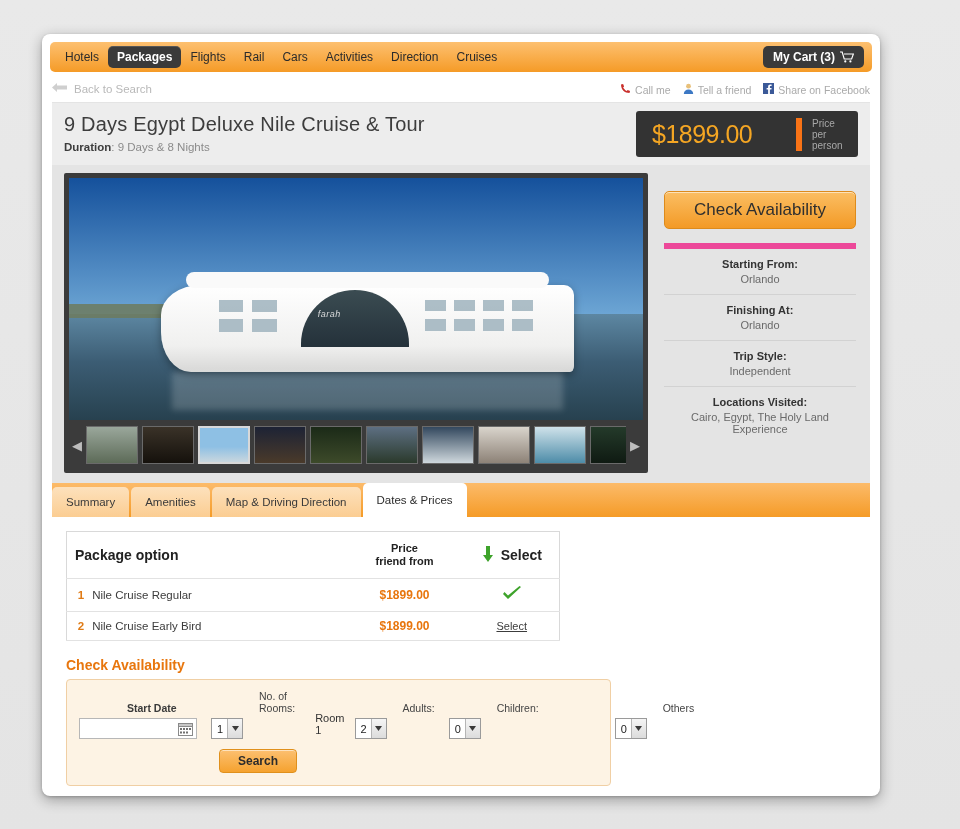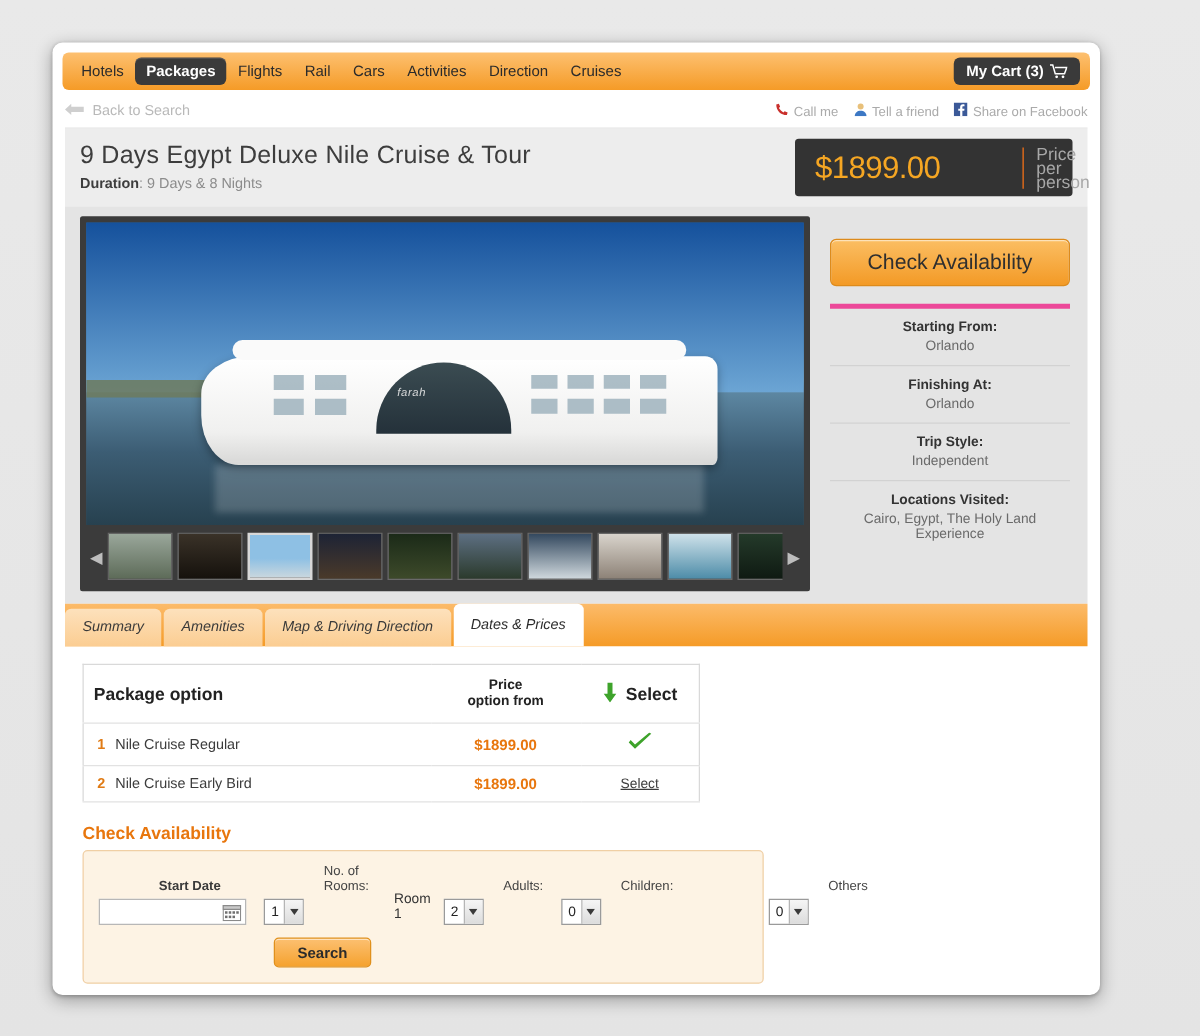--- a/index.html
+++ b/index.html
@@ -104,22 +104,22 @@
     width: 222px; height: 46px;
     background: #333333;
     border-radius: 3px;
     display: flex; align-items: center;
   }
   .price {
     color: #f5a623; font-size: 25px; padding-left: 16px; flex: 1;
     font-weight: normal; letter-spacing: -0.5px;
   }
   .price-note {
-    border-left: 1px solid #f97316; color: #a8a8a8; font-size: 14px;
-    line-height: 11px; padding: 0 10px; width: 40px;
+    border-left: 6px solid #f97316; color: #a8a8a8; font-size: 10px;
+    line-height: 11px; padding: 0 10px; width: 62px;
   }
 
   
   .content {
     background: #e4e4e4;
     margin: 0 10px;
     padding: 8px 12px 10px 12px;
     display: flex;
     gap: 12px;
     height: 318px;
@@ -195,40 +195,39 @@
     background: linear-gradient(#fbbe63, #f39a26);
     border: 1px solid #dd8b1c;
     border-radius: 5px;
     color: #2f2f2f; font-size: 17px;
     display:flex; align-items:center; justify-content:center;
     cursor: pointer; margin: 12px 0 14px 0;
     box-shadow: inset 0 1px 0 rgba(255,255,255,.55);
   }
   .facts { width: 100%; }
   .fact { text-align: center; padding: 9px 2px; border-top: 1px solid #d2d2d2; }
-  .fact:first-child { border-top: 4px solid #ec4899; }
+  .fact:first-child { border-top: 6px solid #ec4899; }
   .fact .k { font-size: 11px; font-weight: bold; color: #333; }
   .fact .v { font-size: 11px; color: #6a6a6a; margin-top: 3px; }
 
   
   .tabstrip {
     margin: 0 10px; height: 34px;
     background: linear-gradient(#fcbb6a, #f59b27);
     display: flex; align-items: flex-end;
     position: relative;
   }
   .tab {
     height: 30px; margin-right: 2px;
     padding: 0 14px;
     display: flex; align-items: center;
     font-size: 11.5px; color: #3a3a3a;
     background: linear-gradient(#fde1bc, #fbcd92);
     border-radius: 5px 5px 0 0;
     cursor: pointer;
-    font-style: italic;
   }
   .tab.active {
     background: #ffffff; color: #2c2c2c; height: 34px;
   }
 
   
   .lower { background:#fff; margin: 0 10px; padding: 14px 14px 0 14px; }
   .pkgtable {
     width: 494px;
     border: 1px solid #d9d9d9;
@@ -443,21 +442,21 @@
     <div class="tab active">Dates &amp; Prices</div>
   </div>
 
   <div class="lower">
     <table class="pkgtable">
       <thead>
         <tr>
           <th>Package option</th>
           <th class="c-price">
             <div>Price</div>
-            <div>option from</div>
+            <div>friend from</div>
           </th>
           <th class="c-sel">
             <div class="selhead">
               <span>
                 <svg width="12" height="16" viewBox="0 0 12 16">
                     <path d="M4 0h4v9h3l-5 7-5-7h3z" fill="#3ea32b"></path>
                   </svg>
               </span>
               <span>Select</span>
             </div>

